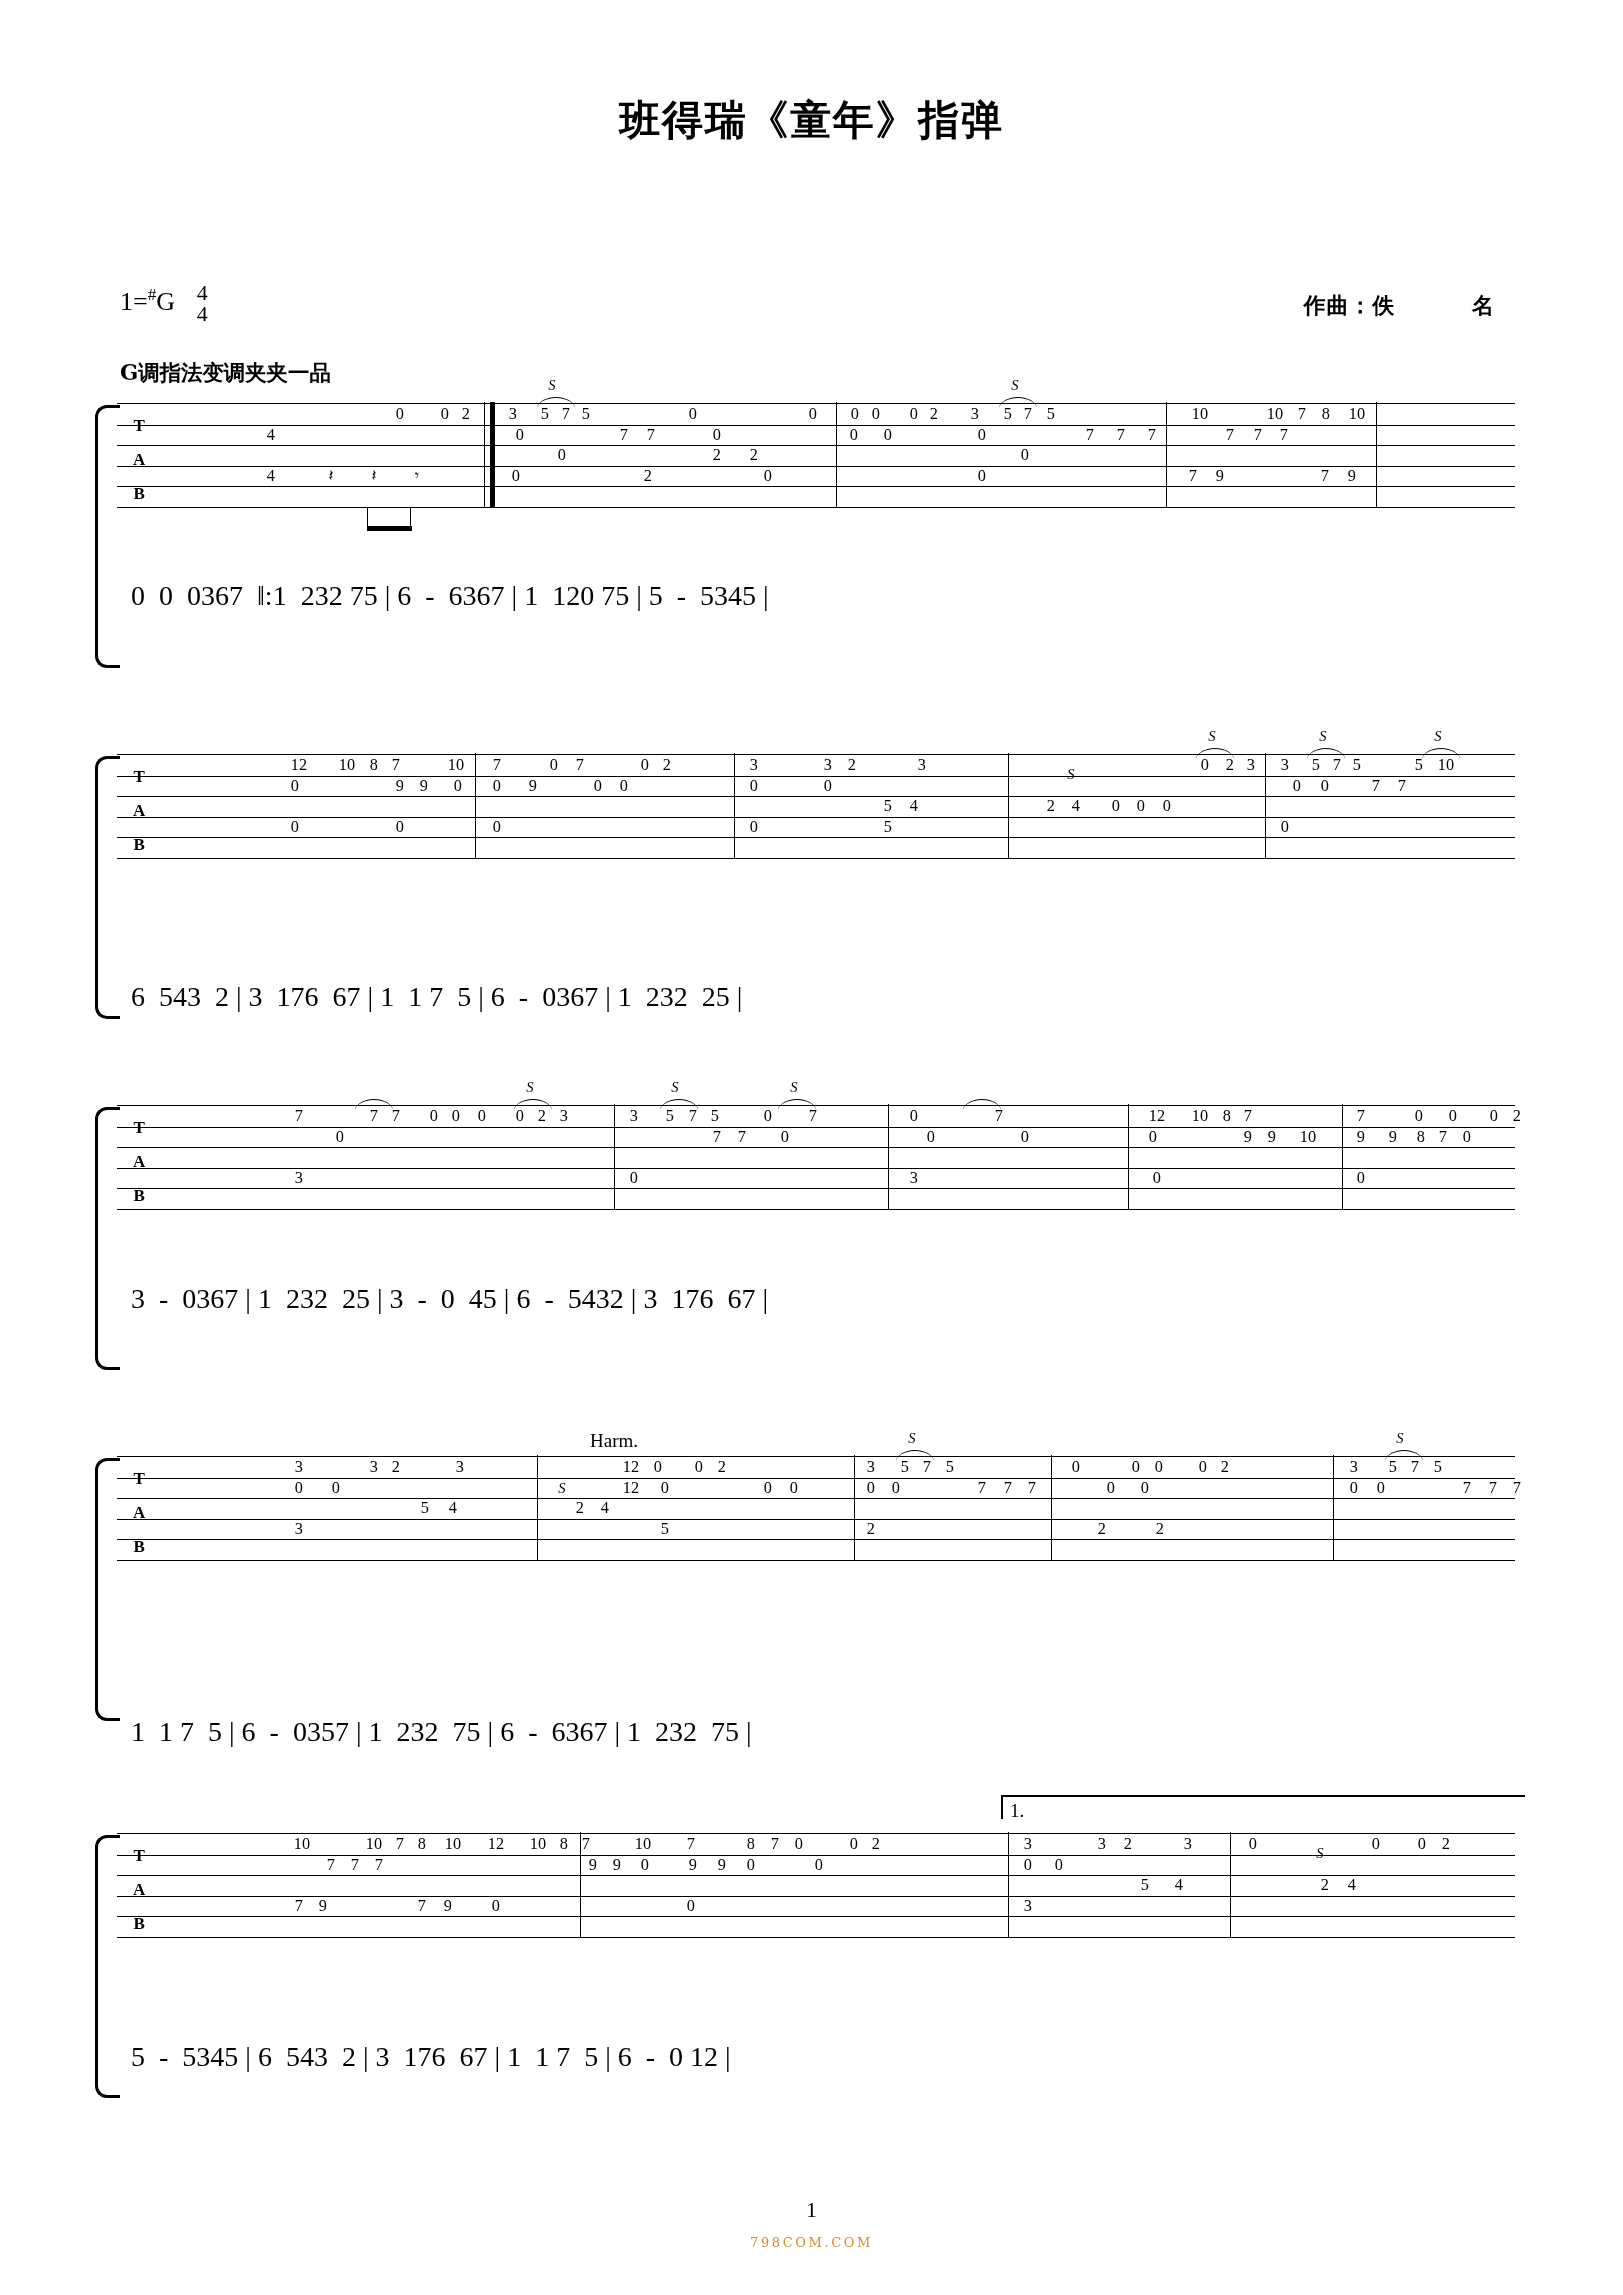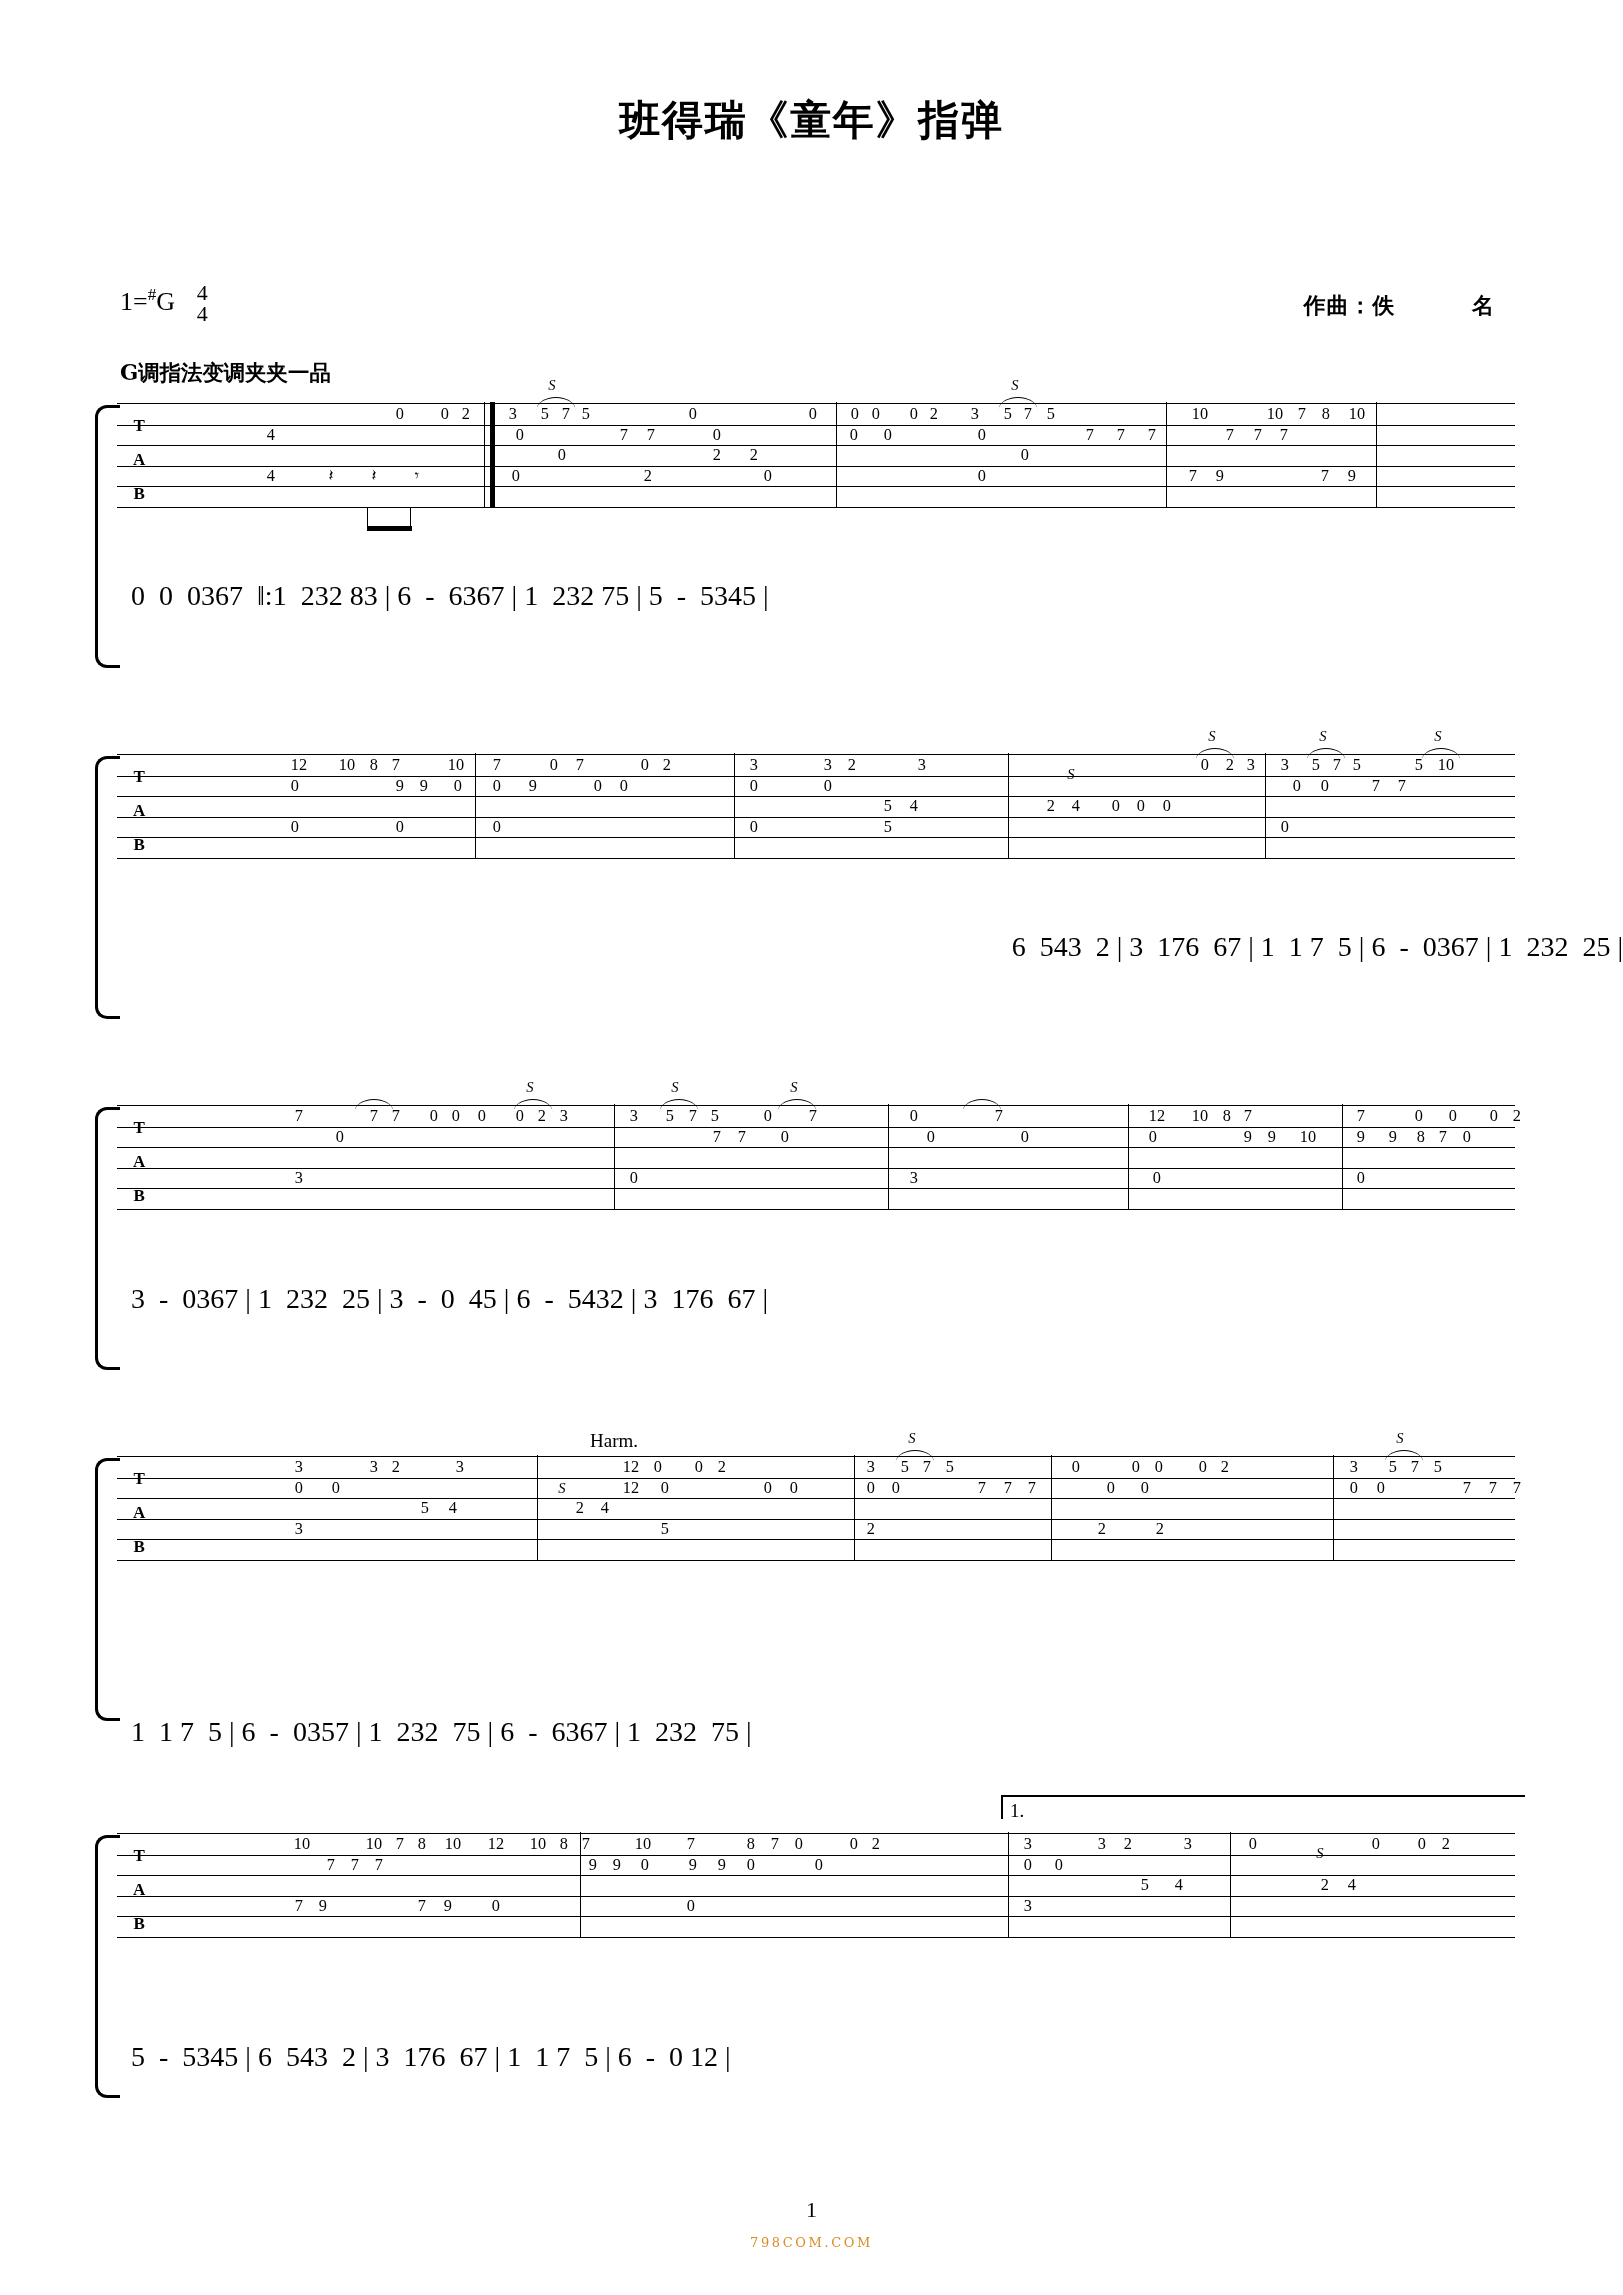--- a/index.html
+++ b/index.html
@@ -191,21 +191,21 @@
   .jianpu {
     position: absolute;
     left: 103px;
     right: 0;
     font-family: "Liberation Serif", serif;
     font-size: 28px;
     letter-spacing: 0;
     white-space: pre;
   }
   .jp1 { top: 548px; }
-  .jp2 { top: 899px; text-align: right; }
+  .jp2 { top: 949px; }
   .jp3 { top: 1251px; }
   .jp4 { top: 1684px; }
   .jp5 { top: 2009px; }
 
   .jp-inner { display: inline-block; }
 
   
   .ending {
     position: absolute;
     border-left: 2.6px solid #000;
@@ -354,21 +354,21 @@
       </div>
     </div>
     <div style="position:absolute;left:257px;top:104px;height:26px;">
       <div class="stem" style="left:0;top:0"></div>
       <div class="stem" style="left:43px;top:0"></div>
       <div class="beam" style="left:0;top:19px;width:45px"></div>
     </div>
   </div>
 
   <div class="jianpu jp1">
-    <span class="jp-inner">0  0  0367  ‖:1  232 83 | 6  -  6367 | 1  232 75 | 5  -  5345 |</span>
+    <span class="jp-inner">0  0  0367  ‖:1  232 75 | 6  -  6367 | 1  120 75 | 5  -  5345 |</span>
   </div>
 
   <div class="system sys2">
     <div class="brace"></div>
     <div class="tab">
       <div class="line l1"></div>
         <div class="line l2"></div>
         <div class="line l3"></div>
         <div class="line l4"></div>
       <div class="tabword">

